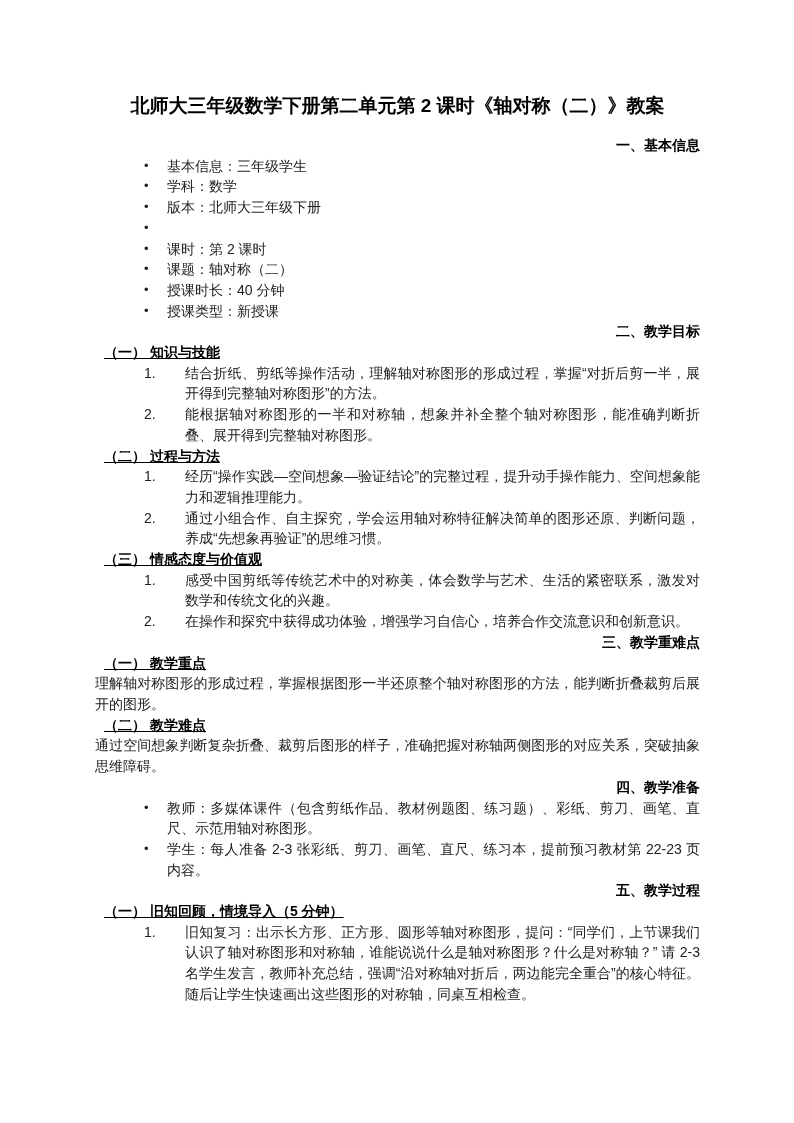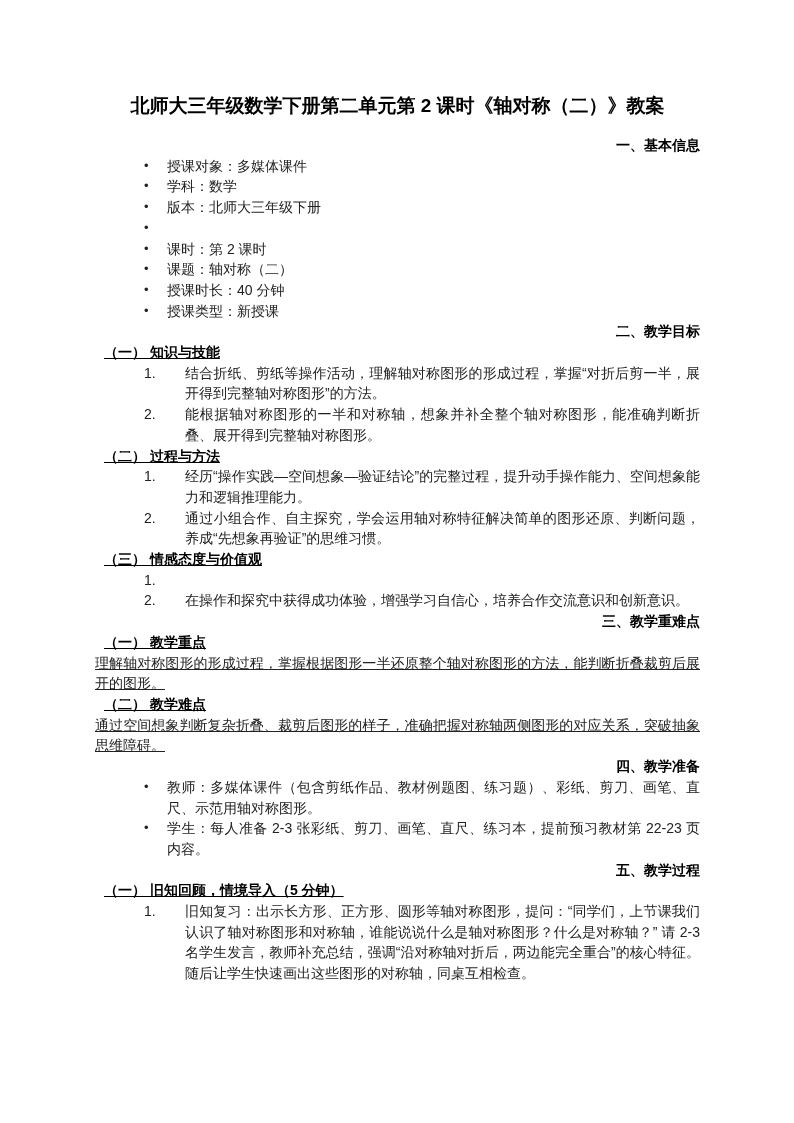--- a/index.html
+++ b/index.html
@@ -31,21 +31,20 @@
     text-align:right;
   }
   .h-sub{
     font-weight:700;
     color:#000000;
     margin-left:9px;
     text-decoration:underline;
   }
   .para{
     text-align:justify;
-    text-decoration:underline;
   }
   .li-b{display:flex;}
   .li-b .mk{
     flex:0 0 23px;
     margin-left:49px;
     font-size:13px;
   }
   .li-b .tx{
     flex:1;
     text-align:justify;
@@ -63,21 +62,21 @@
 </head>
 <body>
 
 <div class="page">
 
   <div class="title">北师大三年级数学下册第二单元第 2 课时《轴对称（二）》教案</div>
 
   <div class="h-sec">一、基本信息</div>
   <div class="li-b">
     <span class="mk">•</span>
-    <span class="tx">授课对象：多媒体课件</span>
+    <span class="tx">基本信息：三年级学生</span>
   </div>
   <div class="li-b">
     <span class="mk">•</span>
     <span class="tx">学科：数学</span>
   </div>
   <div class="li-b">
     <span class="mk">•</span>
     <span class="tx">版本：北师大三年级下册</span>
   </div>
   <div class="li-b">
@@ -118,20 +117,21 @@
     <span class="tx">经历“操作实践—空间想象—验证结论”的完整过程，提升动手操作能力、空间想象能力和逻辑推理能力。</span>
   </div>
   <div class="li-n">
     <span class="mk">2.</span>
     <span class="tx">通过小组合作、自主探究，学会运用轴对称特征解决简单的图形还原、判断问题，养成“先想象再验证”的思维习惯。</span>
   </div>
 
   <div class="h-sub">（三） 情感态度与价值观</div>
   <div class="li-n">
     <span class="mk">1.</span>
+    <span class="tx">感受中国剪纸等传统艺术中的对称美，体会数学与艺术、生活的紧密联系，激发对数学和传统文化的兴趣。</span>
   </div>
   <div class="li-n">
     <span class="mk">2.</span>
     <span class="tx">在操作和探究中获得成功体验，增强学习自信心，培养合作交流意识和创新意识。</span>
   </div>
 
   <div class="h-sec">三、教学重难点</div>
   <div class="h-sub">（一） 教学重点</div>
   <div class="para">理解轴对称图形的形成过程，掌握根据图形一半还原整个轴对称图形的方法，能判断折叠裁剪后展开的图形。</div>
   <div class="h-sub">（二） 教学难点</div>

